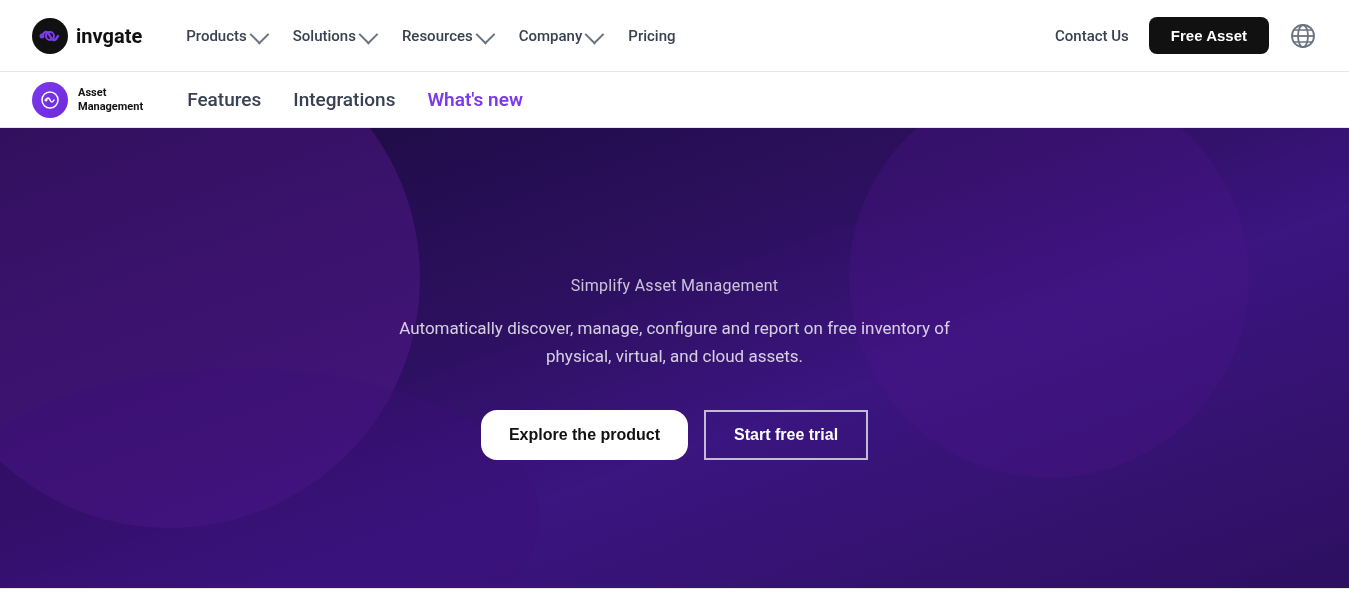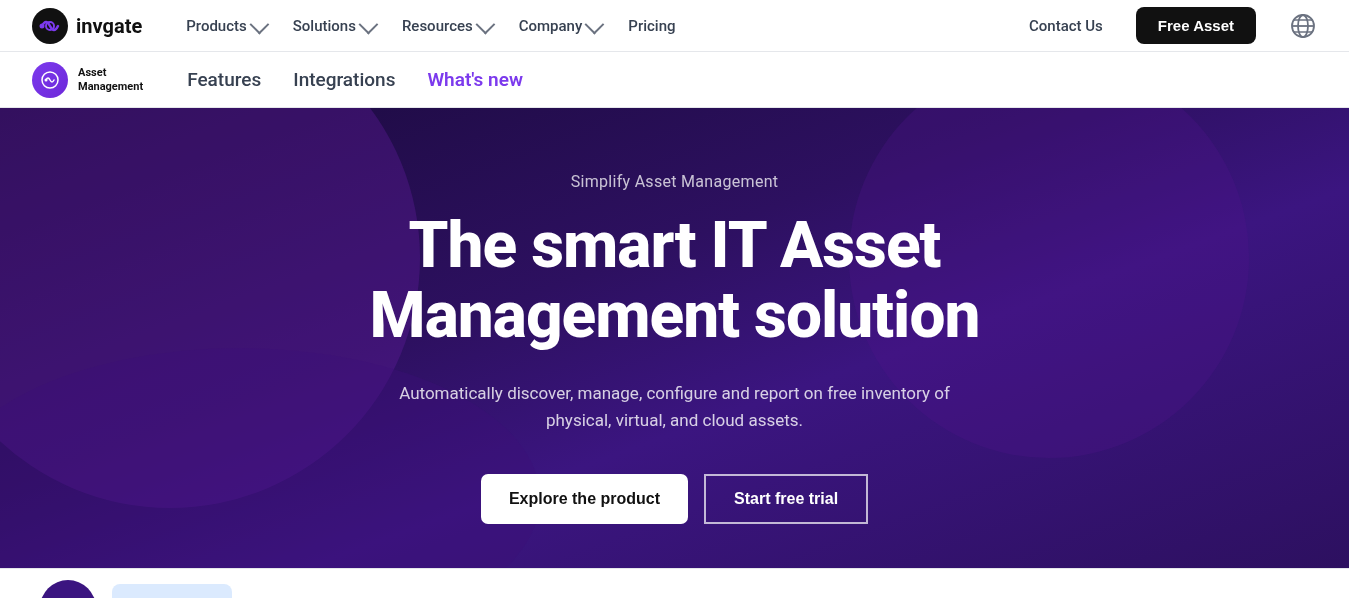--- a/index.html
+++ b/index.html
@@ -3,21 +3,21 @@
   <meta charset="utf-8">
   <style>
     * { margin: 0; padding: 0; box-sizing: border-box; }
     body { font-family: -apple-system, BlinkMacSystemFont, 'Segoe UI', Roboto, sans-serif; overflow-x: hidden; }
 
     
     .top-nav {
       display: flex;
       justify-content: space-between;
       padding: 0 32px;
-      height: 52px;
+      height: 72px;
       background: #fff;
       border-bottom: 1px solid #e5e7eb;
       position: relative;
       z-index: 100;
     }
     .nav-left {
       display: flex;
       align-items: center;
       gap: 32px;
     }
@@ -54,21 +54,21 @@
       width: 14px;
       height: 14px;
       border-right: 2px solid #6b7280;
       border-bottom: 2px solid #6b7280;
       transform: rotate(45deg) translateY(-2px);
       display: inline-block;
     }
     .nav-right {
       display: flex;
       align-items: center;
-      gap: 33px;
+      gap: 20px;
     }
     .contact-us {
       font-size: 15px;
       color: #374151;
       cursor: pointer;
       font-weight: 500;
     }
     .free-trial-btn {
       background: #111;
       color: #fff;
@@ -216,21 +216,21 @@
     .hero-buttons {
       display: flex;
       gap: 16px;
       justify-content: center;
     }
     .btn-explore {
       background: #fff;
       color: #111;
       border: none;
       padding: 0 28px;
-      border-radius: 7px;
+      border-radius: 16px;
       font-size: 16px;
       font-weight: 700;
       cursor: pointer;
     }
     .btn-trial {
       background: transparent;
       color: #fff;
       border: 2px solid rgba(255,255,255,0.7);
       padding: 14px 28px;
       border-radius: 0;
@@ -342,23 +342,20 @@
     <div class="sub-nav-item active">
       <span>What's new</span>
     </div>
   </div>
 </nav>
 
 <section class="hero">
   <div class="hero-circle-bottom"></div>
   <div class="hero-content">
     <p class="hero-subtitle">Simplify Asset Management</p>
-    <h1 class="hero-title">
-      The smart IT Asset<br>Management solution
-    </h1>
     <p class="hero-description">Automatically discover, manage, configure and report on free inventory of physical, virtual, and cloud assets.</p>
     <div class="hero-buttons">
       <button class="btn-explore">Explore the product</button>
       <button class="btn-trial">Start free trial</button>
     </div>
   </div>
 </section>
 
 <div class="bottom-strip">
   <div class="bottom-circle">

